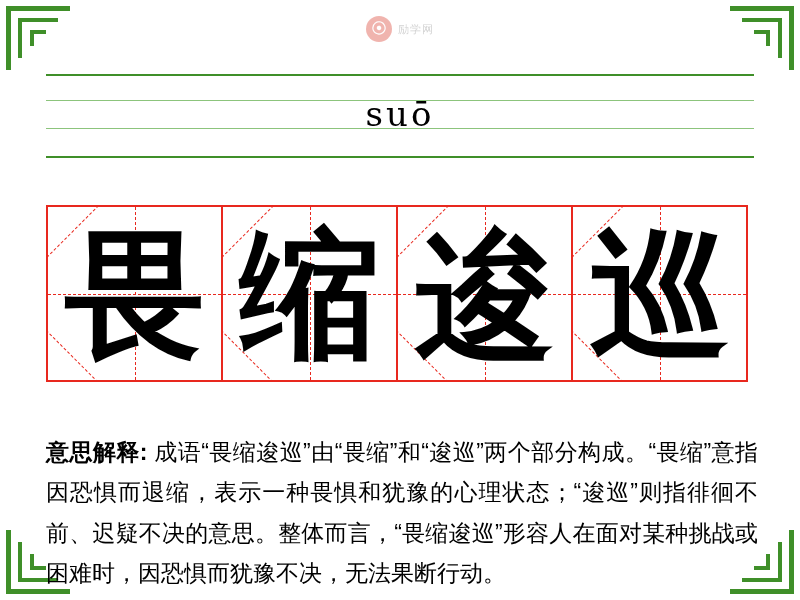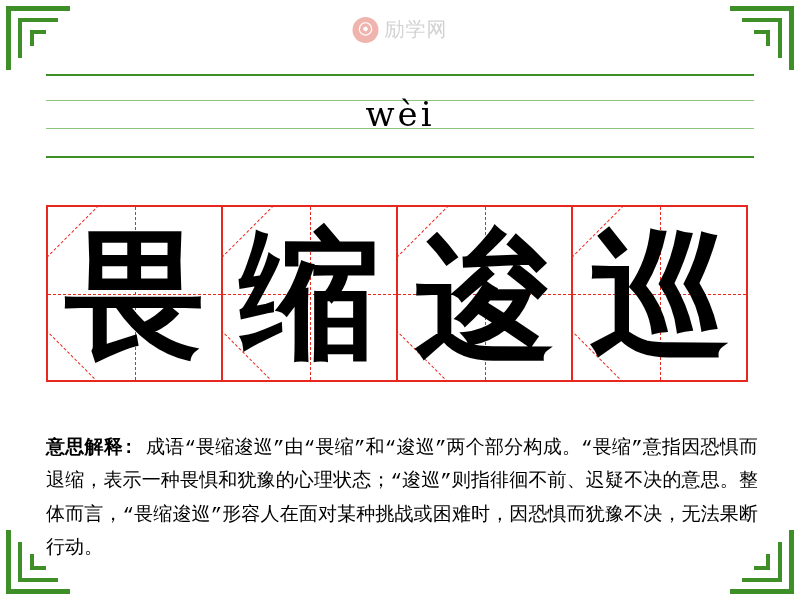--- a/index.html
+++ b/index.html
@@ -66,21 +66,21 @@
     background: #e05a4e;
     display: flex;
     align-items: center;
     justify-content: center;
     color: #ffffff;
     font-size: 16px;
     line-height: 1;
   }
   .logo-text {
     font-family: "Liberation Sans", sans-serif;
-    font-size: 20px;
+    font-size: 11px;
     color: #9a9a9a;
     letter-spacing: 1px;
   }
 
   
   .pinyin-block {
     position: absolute;
     left: 46px;
     top: 74px;
     width: 708px;
@@ -171,22 +171,22 @@
     color: #000000;
     font-weight: 600;
   }
 
   
   .explain {
     position: absolute;
     left: 46px;
     top: 432px;
     width: 712px;
-    font-family: Liberation Mono, monospace;
-    font-size: 19px;
+    font-family: Liberation Sans, sans-serif;
+    font-size: 23px;
     line-height: 1.75;
     color: #000000;
     text-align: justify;
   }
   .explain-label {
     font-weight: bold;
   }
 </style>
 </head>
 <body>
@@ -230,21 +230,21 @@
     <span class="logo-mark">⦿</span>
     <span class="logo-text">励学网</span>
   </div>
 
   <div class="pinyin-block">
     <div class="staff-line l1"></div>
     <div class="staff-line l2"></div>
     <div class="staff-line l3"></div>
     <div class="staff-line l4"></div>
     <div class="pinyin-row">
-      <span class="pinyin-syllable">wèi</span>
+      <span class="pinyin-syllable">suō</span>
     </div>
   </div>
 
   <div class="char-grid">
     <div class="char-cell">
       <span class="dash dash-d1"></span>
       <span class="dash dash-d2"></span>
       <span class="dash dash-h"></span>
       <span class="dash dash-v"></span>
       <span class="char-glyph">畏</span>

